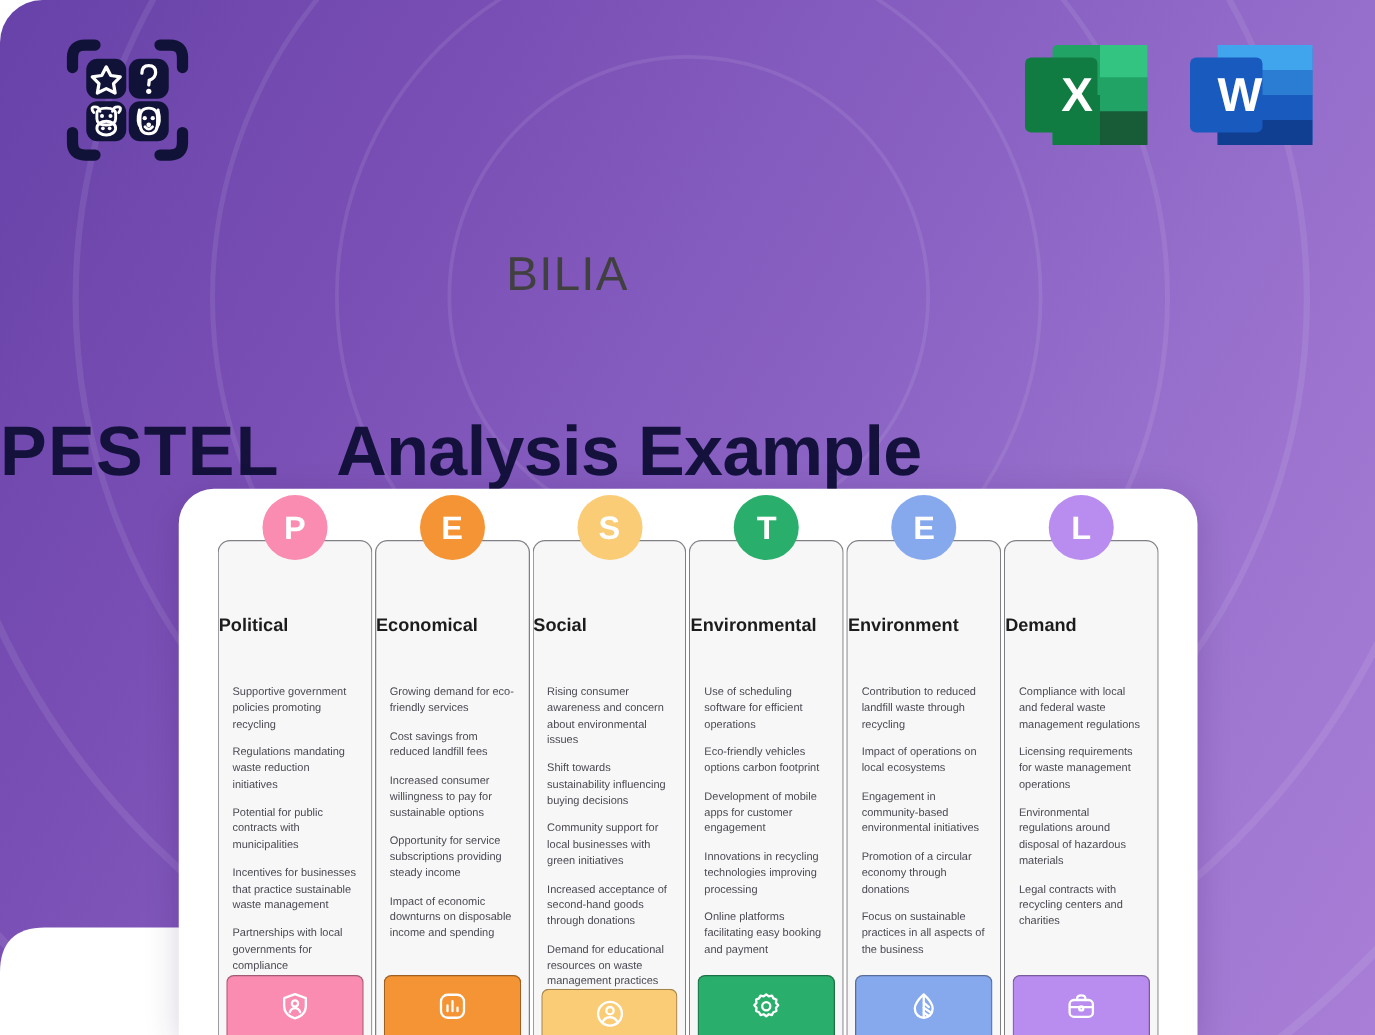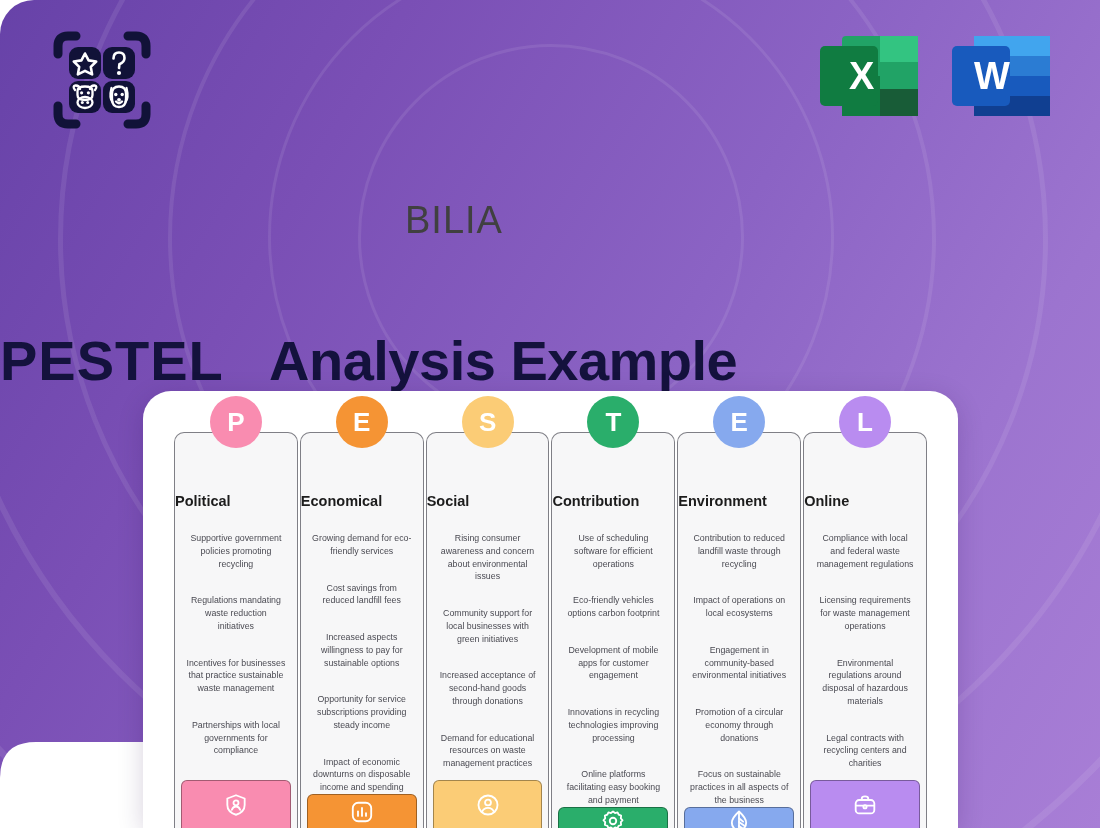--- a/index.html
+++ b/index.html
@@ -71,22 +71,22 @@
     position:absolute;left:50%;top:-37px;transform:translateX(-50%);
     width:52px;height:52px;border-radius:50%;
     display:flex;align-items:center;justify-content:center;
     color:#ffffff;font-size:26px;font-weight:bold;z-index:4;
   }
   .col-head{
     margin-top:60px;text-align:left;
     color:#1c1c1c;font-size:14.5px;font-weight:bold;
   }
   .col-items{
-    margin-top:23px;padding:0 11px;flex:1;
-    display:flex;flex-direction:column;gap:24px;text-align:center;
+    margin-top:38px;padding:0 11px;flex:1;
+    display:flex;flex-direction:column;gap:10px;
   }
   .col-item{
     color:#4a4a52;font-size:8.8px;line-height:1.45;
   }
   .col-foot{
     height:48px;margin:0 6px 0 6px;border-radius:6px 6px 0 0;
     display:flex;align-items:center;justify-content:center;
     border:1px solid rgba(0,0,0,0.35);border-bottom:none;
   }
   .foot-icon{width:26px;height:26px;}
@@ -183,68 +183,70 @@
   </div>
 
   <div class="card">
     <div class="cols" id="cols">
         <div class="col">
           <div class="badge" style="background: rgb(249, 140, 176);">P</div>
           <div class="col-head">Political</div>
           <div class="col-items">
             <div class="col-item">Supportive government policies promoting recycling</div>
             <div class="col-item">Regulations mandating waste reduction initiatives</div>
+            <div class="col-item">Potential for public contracts with municipalities</div>
             <div class="col-item">Incentives for businesses that practice sustainable waste management</div>
             <div class="col-item">Partnerships with local governments for compliance</div>
           </div>
           <div class="col-foot" style="background: rgb(249, 140, 176);">
             <svg class="foot-icon" viewBox="0 0 24 24">
               <path d="M12,3 L20,6 V12 C20,16.5 16.5,19.6 12,21 C7.5,19.6 4,16.5 4,12 V6 Z" fill="none" stroke="#ffffff" stroke-width="1.7" stroke-linecap="round" stroke-linejoin="round"></path>
        <circle cx="12" cy="10" r="2.3" fill="none" stroke="#ffffff" stroke-width="1.7" stroke-linecap="round" stroke-linejoin="round"></circle>
        <path d="M8.2,16.4 C8.9,14.3 10.3,13.4 12,13.4 C13.7,13.4 15.1,14.3 15.8,16.4" fill="none" stroke="#ffffff" stroke-width="1.7" stroke-linecap="round" stroke-linejoin="round"></path>
             </svg>
           </div>
         </div>
         <div class="col">
           <div class="badge" style="background: rgb(245, 148, 52);">E</div>
           <div class="col-head">Economical</div>
           <div class="col-items">
             <div class="col-item">Growing demand for eco-friendly services</div>
             <div class="col-item">Cost savings from reduced landfill fees</div>
-            <div class="col-item">Increased aspects willingness to pay for sustainable options</div>
+            <div class="col-item">Increased consumer willingness to pay for sustainable options</div>
             <div class="col-item">Opportunity for service subscriptions providing steady income</div>
             <div class="col-item">Impact of economic downturns on disposable income and spending</div>
           </div>
           <div class="col-foot" style="background: rgb(245, 148, 52);">
             <svg class="foot-icon" viewBox="0 0 24 24">
               <rect x="3.5" y="3.5" width="17" height="17" rx="5" fill="none" stroke="#ffffff" stroke-width="1.7" stroke-linecap="round" stroke-linejoin="round"></rect>
        <path d="M8.3,15.6 V11.4 M12,15.6 V8.3 M15.7,15.6 V13" fill="none" stroke="#ffffff" stroke-width="1.7" stroke-linecap="round" stroke-linejoin="round"></path>
             </svg>
           </div>
         </div>
         <div class="col">
           <div class="badge" style="background: rgb(251, 204, 118);">S</div>
           <div class="col-head">Social</div>
           <div class="col-items">
             <div class="col-item">Rising consumer awareness and concern about environmental issues</div>
+            <div class="col-item">Shift towards sustainability influencing buying decisions</div>
             <div class="col-item">Community support for local businesses with green initiatives</div>
             <div class="col-item">Increased acceptance of second-hand goods through donations</div>
             <div class="col-item">Demand for educational resources on waste management practices</div>
           </div>
           <div class="col-foot" style="background: rgb(251, 204, 118);">
             <svg class="foot-icon" viewBox="0 0 24 24">
               <circle cx="12" cy="12" r="8.8" fill="none" stroke="#ffffff" stroke-width="1.7" stroke-linecap="round" stroke-linejoin="round"></circle>
        <circle cx="12" cy="9.7" r="2.7" fill="none" stroke="#ffffff" stroke-width="1.7" stroke-linecap="round" stroke-linejoin="round"></circle>
        <path d="M6.4,18.6 C7.4,15.9 9.5,14.6 12,14.6 C14.5,14.6 16.6,15.9 17.6,18.6" fill="none" stroke="#ffffff" stroke-width="1.7" stroke-linecap="round" stroke-linejoin="round"></path>
             </svg>
           </div>
         </div>
         <div class="col">
           <div class="badge" style="background: rgb(42, 174, 107);">T</div>
-          <div class="col-head">Contribution</div>
+          <div class="col-head">Environmental</div>
           <div class="col-items">
             <div class="col-item">Use of scheduling software for efficient operations</div>
             <div class="col-item">Eco-friendly vehicles options carbon footprint</div>
             <div class="col-item">Development of mobile apps for customer engagement</div>
             <div class="col-item">Innovations in recycling technologies improving processing</div>
             <div class="col-item">Online platforms facilitating easy booking and payment</div>
           </div>
           <div class="col-foot" style="background: rgb(42, 174, 107);">
             <svg class="foot-icon" viewBox="0 0 24 24">
               <circle cx="12" cy="12" r="3" fill="none" stroke="#ffffff" stroke-width="1.7" stroke-linecap="round" stroke-linejoin="round"></circle>
@@ -265,21 +267,21 @@
           <div class="col-foot" style="background: rgb(134, 169, 238);">
             <svg class="foot-icon" viewBox="0 0 24 24">
               <path d="M12,3.2 C16.4,7.2 18.6,10.3 18.6,13.6 C18.6,17.5 15.6,20.6 12,20.6 C8.4,20.6 5.4,17.5 5.4,13.6 C5.4,10.3 7.6,7.2 12,3.2 Z" fill="none" stroke="#ffffff" stroke-width="1.7" stroke-linecap="round" stroke-linejoin="round"></path>
        <path d="M12,4.4 V20.4" fill="none" stroke="#ffffff" stroke-width="1.7" stroke-linecap="round" stroke-linejoin="round"></path>
        <path d="M12,9.4 L15.8,12.6 M12,13 L16.6,16.2 M12,16.6 L15.4,19" fill="none" stroke="#ffffff" stroke-width="1.7" stroke-linecap="round" stroke-linejoin="round"></path>
             </svg>
           </div>
         </div>
         <div class="col">
           <div class="badge" style="background: rgb(185, 140, 240);">L</div>
-          <div class="col-head">Online</div>
+          <div class="col-head">Demand</div>
           <div class="col-items">
             <div class="col-item">Compliance with local and federal waste management regulations</div>
             <div class="col-item">Licensing requirements for waste management operations</div>
             <div class="col-item">Environmental regulations around disposal of hazardous materials</div>
             <div class="col-item">Legal contracts with recycling centers and charities</div>
           </div>
           <div class="col-foot" style="background: rgb(185, 140, 240);">
             <svg class="foot-icon" viewBox="0 0 24 24">
               <rect x="3.4" y="7.4" width="17.2" height="12.4" rx="3.2" fill="none" stroke="#ffffff" stroke-width="1.7" stroke-linecap="round" stroke-linejoin="round"></rect>
        <path d="M9,7.4 V6.2 C9,4.9 10.1,4 12,4 C13.9,4 15,4.9 15,6.2 V7.4" fill="none" stroke="#ffffff" stroke-width="1.7" stroke-linecap="round" stroke-linejoin="round"></path>

